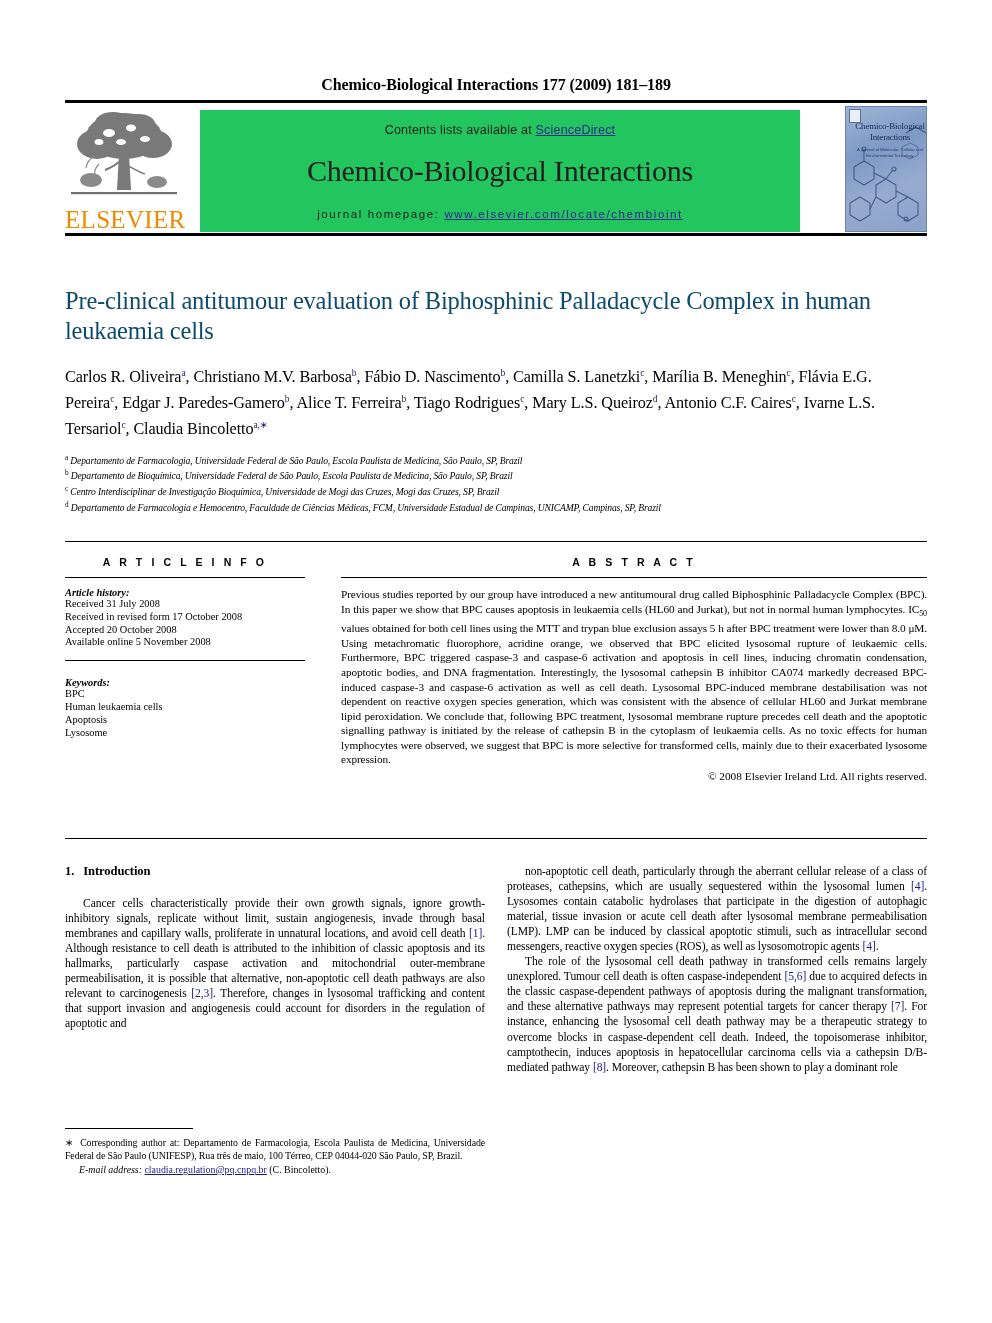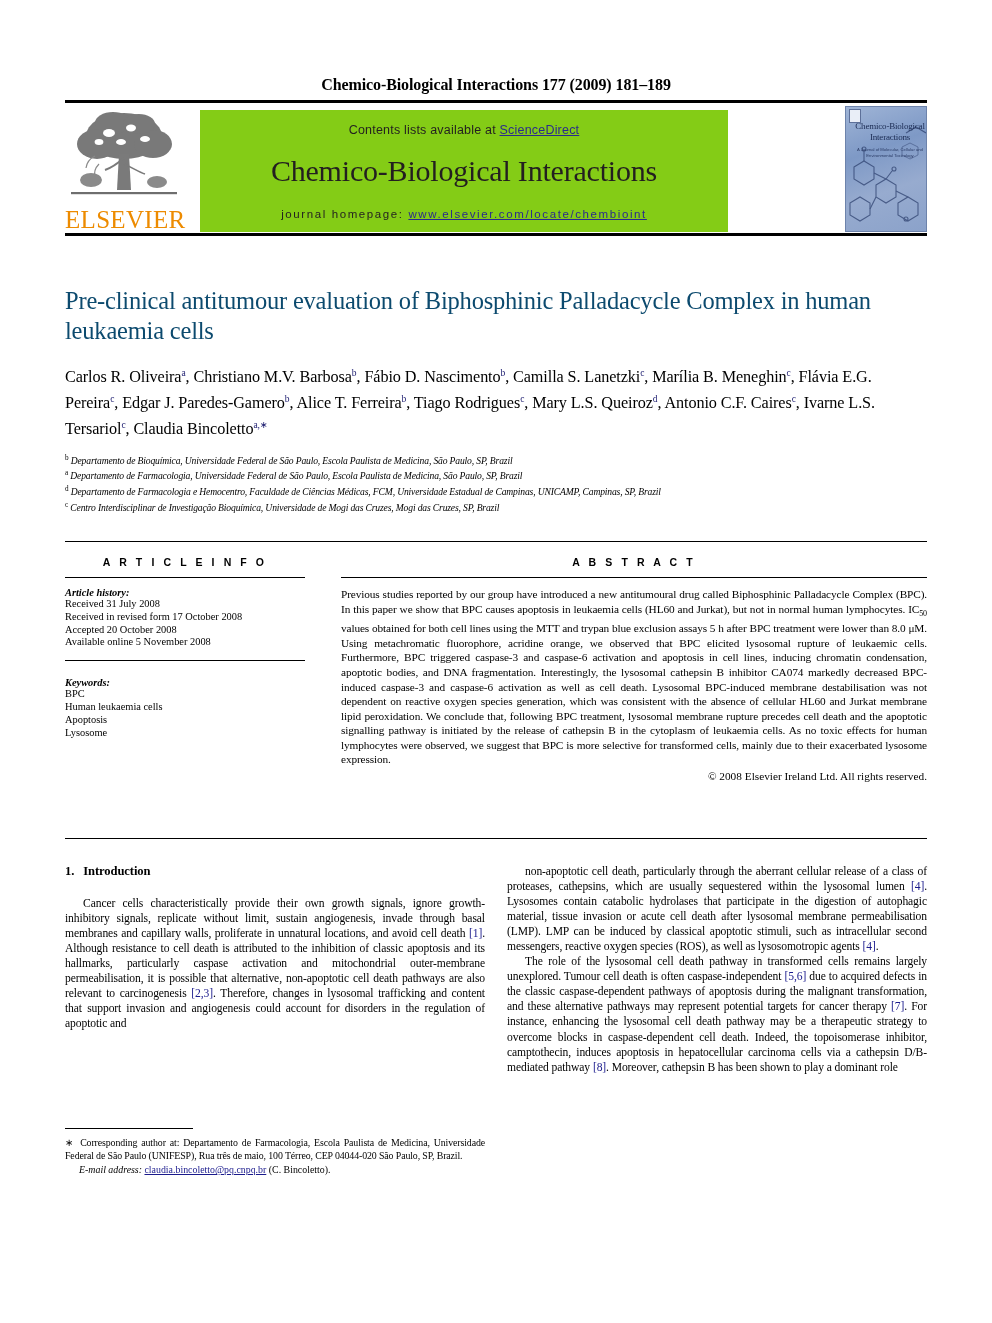--- a/index.html
+++ b/index.html
@@ -39,22 +39,22 @@
   .tree-svg { position: absolute; left: 4px; top: 0; }
   .elsevier-word {
     position: absolute; left: 0px; top: 100px; width: 118px;
     text-align: center;
     font-family: "Liberation Serif", serif;
     font-size: 25px; font-weight: 400; color: #ed8b00;
     letter-spacing: 0.3px;
   }
   .grayband {
     position: absolute; left: 135px; top: 10px;
-    width: 528px; height: 122px;
-    background: #84cc16;
+    width: 600px; height: 122px;
+    background: #22c55e;
     text-align: center;
   }
   .contents-line {
     margin-top: 13px;
     font-family: "Liberation Sans", sans-serif;
     font-size: 12.5px; color: #231f20;
     letter-spacing: 0.2px;
   }
   .contents-line .sd { color: #2a2a8c; }
   .journal-title {
@@ -299,24 +299,24 @@
       <div class="covsub">A Journal of Molecular, Cellular and Environmental Toxicology</div>
     </div>
 
     <div class="mast-rule2"></div>
   </div>
 
   <div class="titleblock">
     <h1 class="paper-title">Pre-clinical antitumour evaluation of Biphosphinic Palladacycle Complex in human leukaemia cells</h1>
     <div class="authors">Carlos R. Oliveira<sup>a</sup>, Christiano M.V. Barbosa<sup>b</sup>, Fábio D. Nascimento<sup>b</sup>, Camilla S. Lanetzki<sup>c</sup>, Marília B. Meneghin<sup>c</sup>, Flávia E.G. Pereira<sup>c</sup>, Edgar J. Paredes-Gamero<sup>b</sup>, Alice T. Ferreira<sup>b</sup>, Tiago Rodrigues<sup>c</sup>, Mary L.S. Queiroz<sup>d</sup>, Antonio C.F. Caires<sup>c</sup>, Ivarne L.S. Tersariol<sup>c</sup>, Claudia Bincoletto<sup>a,∗</sup></div>
     <div class="affils">
+      <div class="affil"><sup>a</sup> <span>Departamento de Farmacologia, Universidade Federal de São Paulo, Escola Paulista de Medicina, São Paulo, SP, Brazil</span></div>
       <div class="affil"><sup>b</sup> <span>Departamento de Bioquímica, Universidade Federal de São Paulo, Escola Paulista de Medicina, São Paulo, SP, Brazil</span></div>
-      <div class="affil"><sup>a</sup> <span>Departamento de Farmacologia, Universidade Federal de São Paulo, Escola Paulista de Medicina, São Paulo, SP, Brazil</span></div>
+      <div class="affil"><sup>c</sup> <span>Centro Interdisciplinar de Investigação Bioquímica, Universidade de Mogi das Cruzes, Mogi das Cruzes, SP, Brazil</span></div>
       <div class="affil"><sup>d</sup> <span>Departamento de Farmacologia e Hemocentro, Faculdade de Ciências Médicas, FCM, Universidade Estadual de Campinas, UNICAMP, Campinas, SP, Brazil</span></div>
-      <div class="affil"><sup>c</sup> <span>Centro Interdisciplinar de Investigação Bioquímica, Universidade de Mogi das Cruzes, Mogi das Cruzes, SP, Brazil</span></div>
     </div>
   </div>
 
   <div class="rule-top"></div>
 
   <div class="infocol">
     <div class="sechead">A R T I C L E    I N F O</div>
     <div class="hr-thin"></div>
     <div class="ah-label">Article history:</div>
     <div class="ah-line">Received 31 July 2008</div>
@@ -352,19 +352,19 @@
     <p>The role of the lysosomal cell death pathway in transformed cells remains largely unexplored. Tumour cell death is often caspase-independent <span class="ref">[5,6]</span> due to acquired defects in the classic caspase-dependent pathways of apoptosis during the malignant transformation, and these alternative pathways may represent potential targets for cancer therapy <span class="ref">[7]</span>. For instance, enhancing the lysosomal cell death pathway may be a therapeutic strategy to overcome blocks in caspase-dependent cell death. Indeed, the topoisomerase inhibitor, camptothecin, induces apoptosis in hepatocellular carcinoma cells via a cathepsin D/B-mediated pathway <span class="ref">[8]</span>. Moreover, cathepsin B has been shown to play a dominant role</p>
   </div>
 
   <div class="footnote">
     <div class="fn-rule"></div>
     <div class="fn-text">
       <span class="star">∗</span><span>Corresponding author at: Departamento de Farmacologia, Escola Paulista de Medicina, Universidade Federal de São Paulo (UNIFESP), Rua três de maio, 100 Térreo, CEP 04044-020 São Paulo, SP, Brazil.</span>
     </div>
     <div class="fn-email">
       <i>E-mail address:</i>
-      <a class="mail" href="#">claudia.bincoletto@pq.cnpq.br</a>
+      <a class="mail" href="#">claudia.regulation@pq.cnpq.br</a>
       <span>(C. Bincoletto).</span>
     </div>
   </div>
 
 
 </div>
 
 </body></html>

